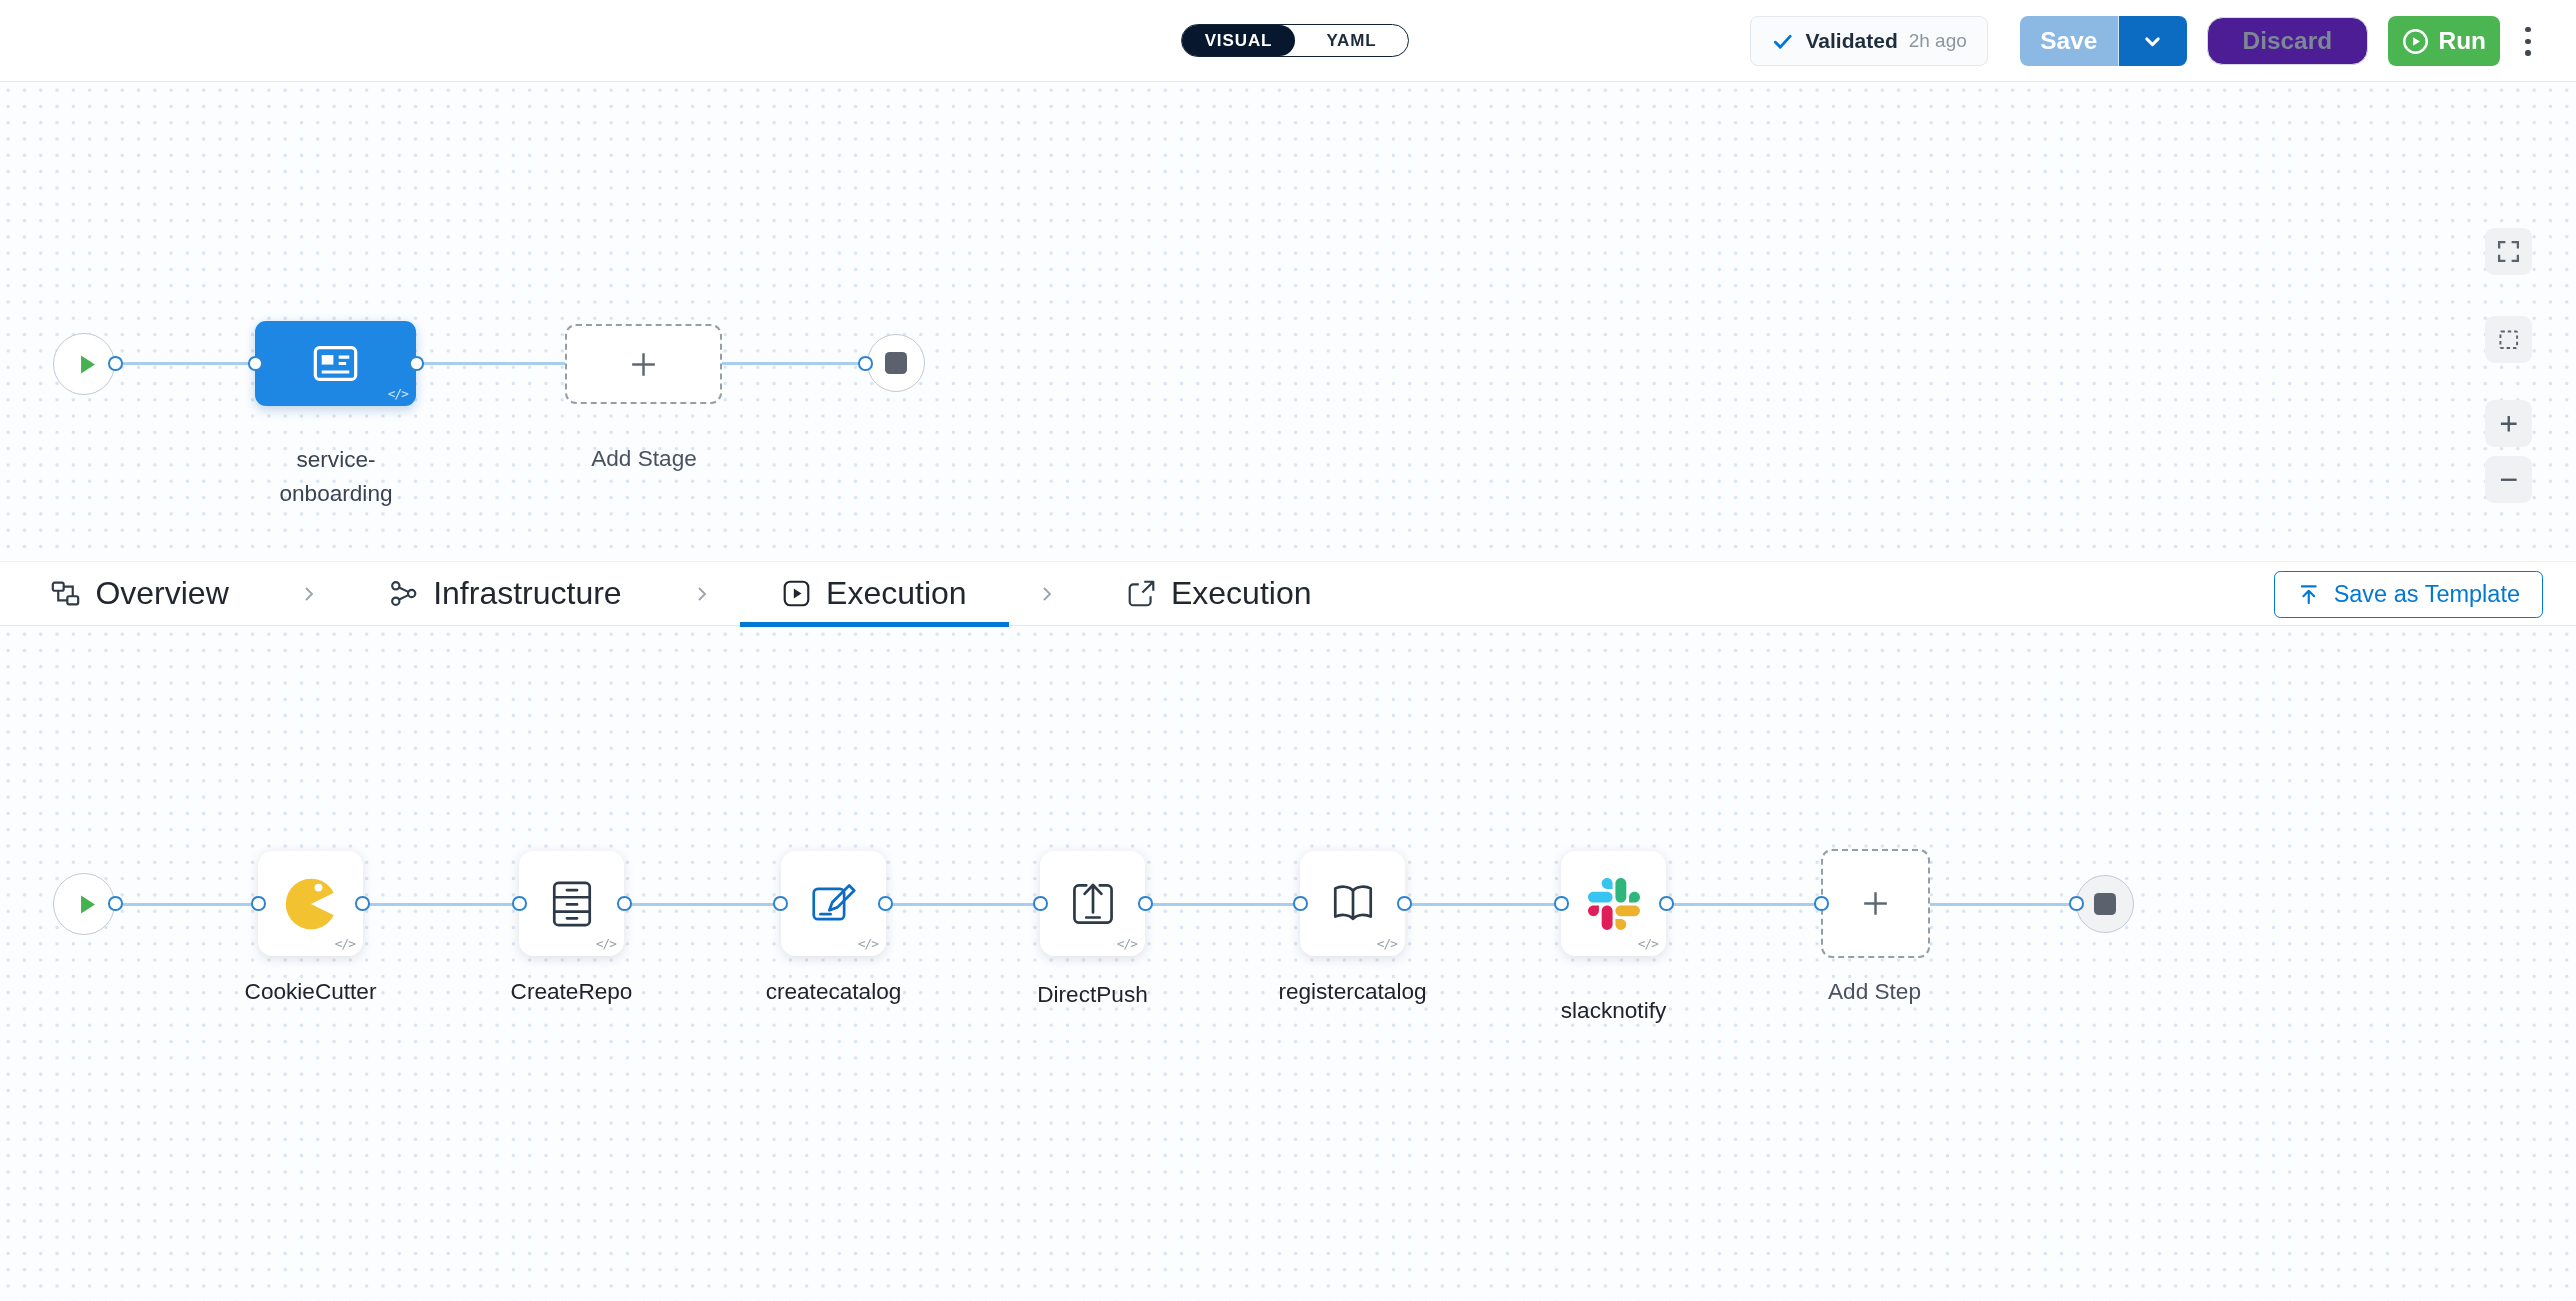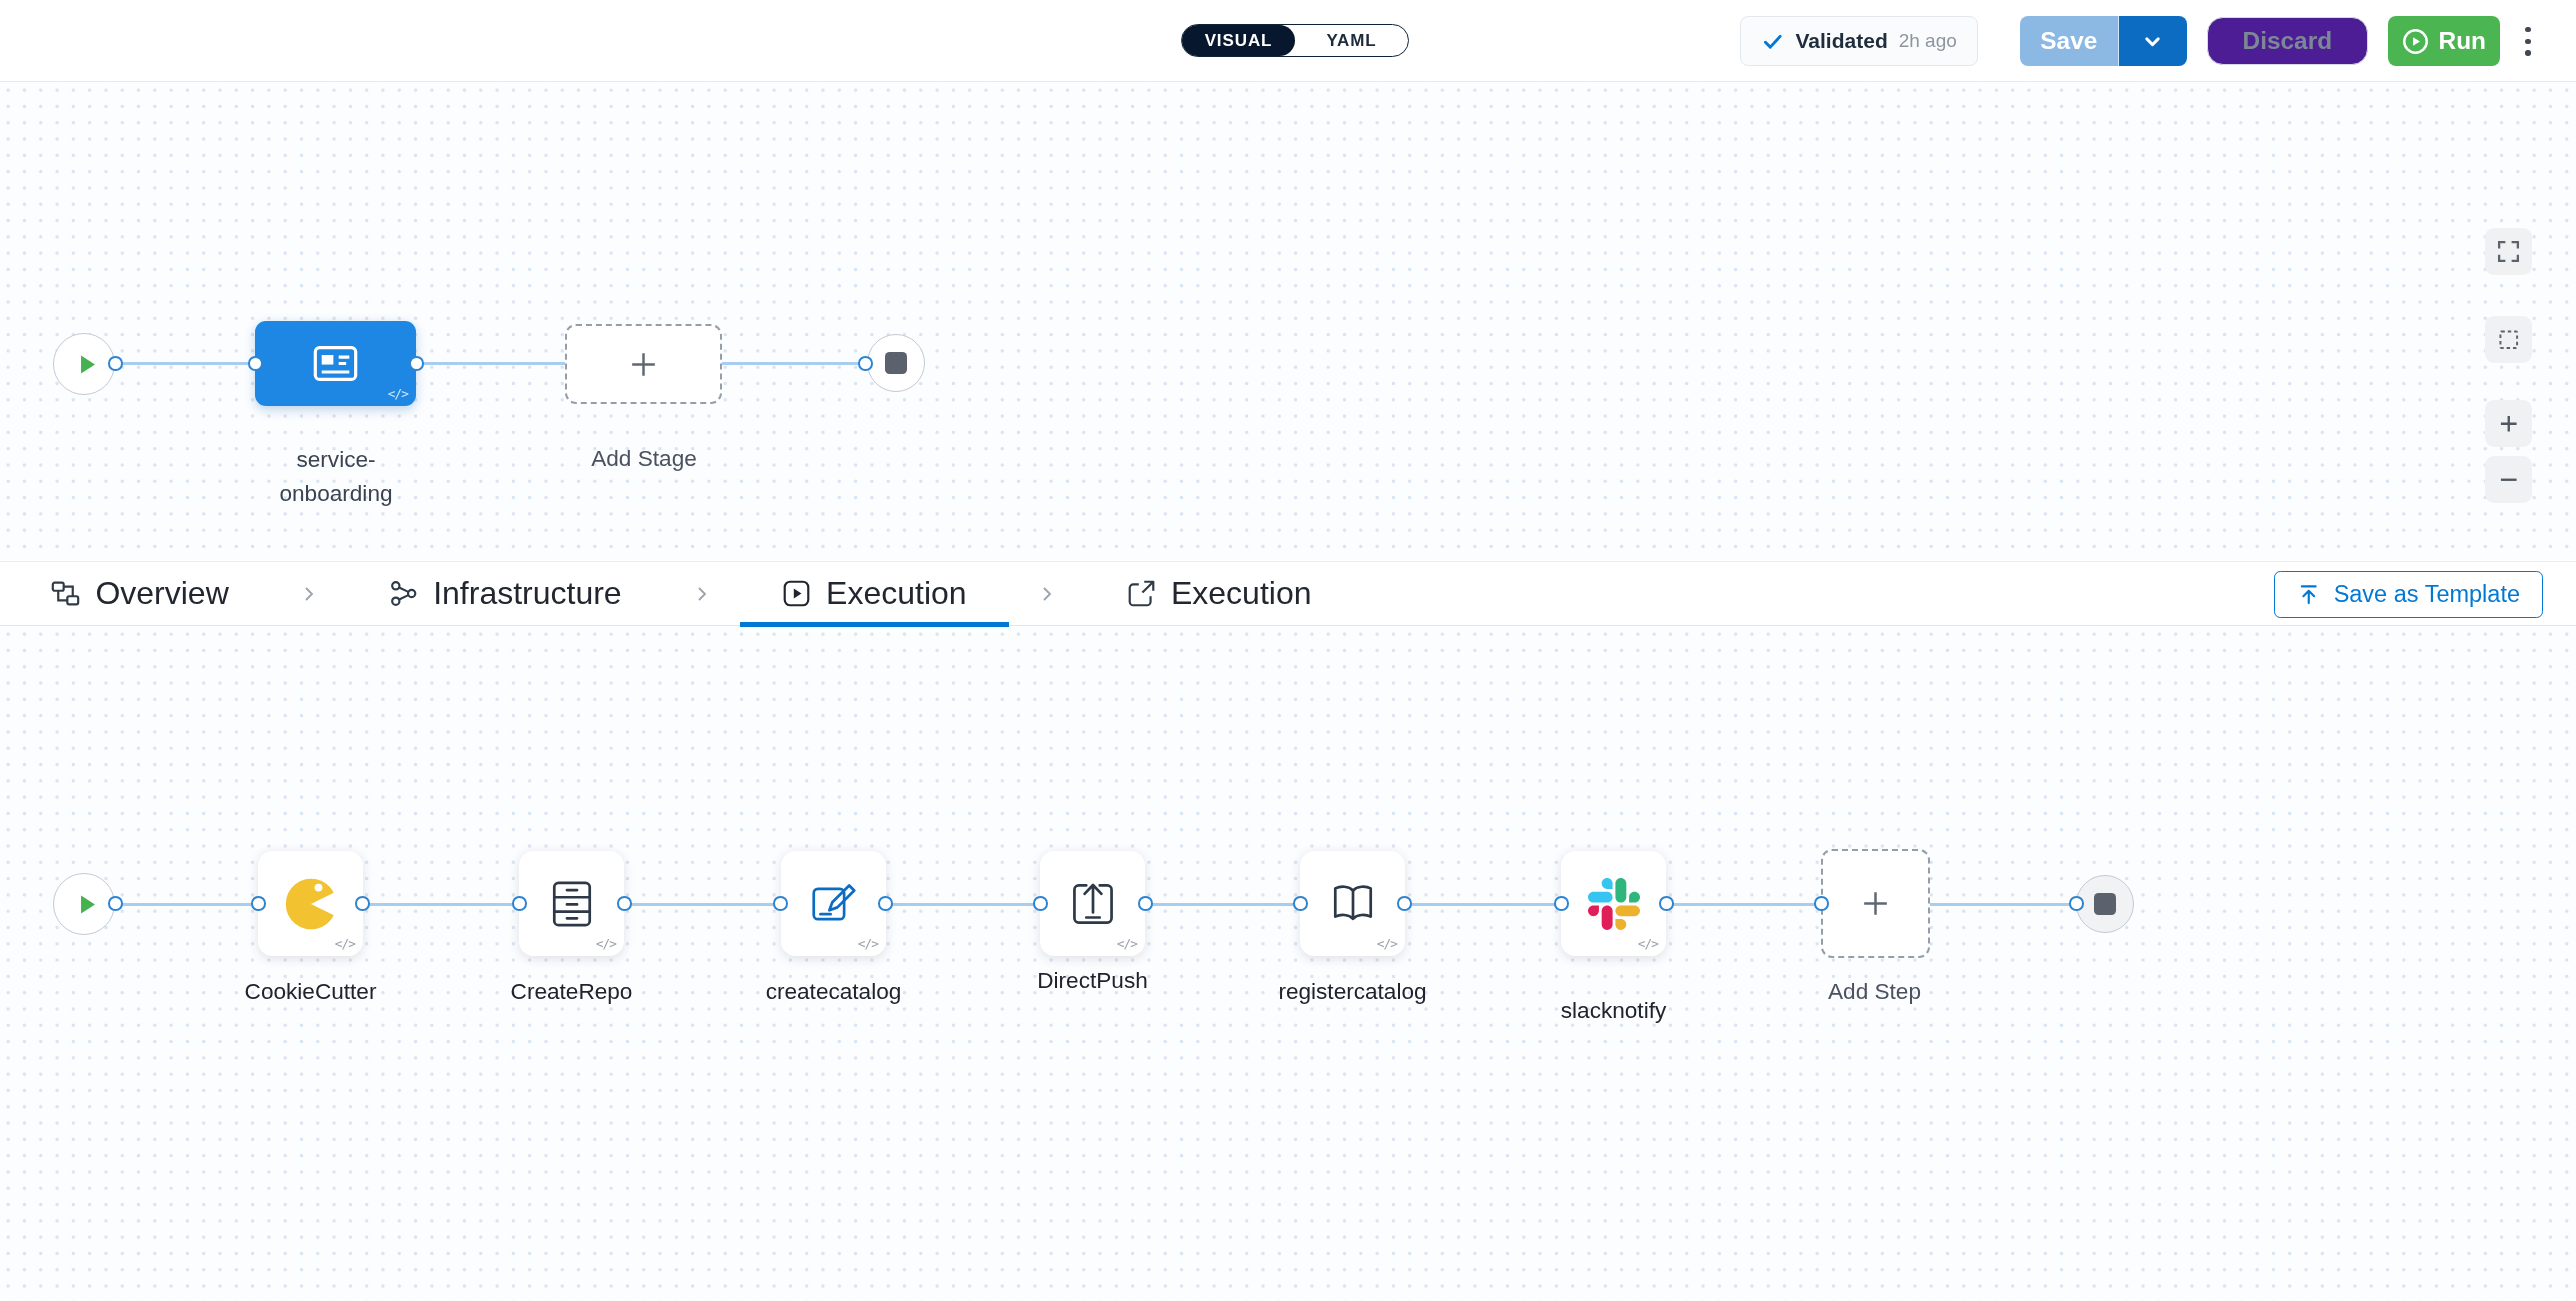--- a/index.html
+++ b/index.html
@@ -10,21 +10,21 @@
 
   
   #header{position:absolute;top:0;left:0;width:2576px;height:82px;background:#fff;border-bottom:0.9px solid #e5e8ec;z-index:20}
   .h-left{position:absolute;left:49px;top:0;height:82px;display:flex;align-items:center;gap:23.5px}
   .title{font-size:33px;font-weight:bold;color:#16191d;letter-spacing:-0.3px}
   .toggle{position:absolute;left:1181px;top:24.4px;height:33px;width:228px;border:1.8px solid #0f2338;border-radius:18px;display:flex;background:#fff}
   .toggle-seg{flex:1;display:flex;align-items:center;justify-content:center;font-size:17px;font-weight:bold;letter-spacing:0.9px;border-radius:18px;cursor:pointer}
   .toggle-seg.on{background:#07182e;color:#fff}
   .toggle-seg.off{color:#1d2b3a}
   .h-right{position:absolute;right:40px;top:16.3px;height:50px;display:flex;align-items:center;gap:20px}
-  .validated{height:50px;display:flex;align-items:center;gap:11px;padding:0 20px;background:#fafbfc;border:0.9px solid #e3e8ed;border-radius:8.1px;margin-right:22px}
+  .validated{height:50px;display:flex;align-items:center;gap:11px;padding:0 20px;background:#fafbfc;border:0.9px solid #e3e8ed;border-radius:8.1px;margin-right:12px}
   .v-label{font-size:21px;font-weight:bold;color:#1f2d3d}
   .v-time{font-size:19px;color:#8d96a0}
   .save-split{display:flex;height:50px}
   .btn{border:none;cursor:pointer}
   .save-btn{width:98px;background:#8cb9e4;color:#fff;font-size:24.4px;font-weight:bold;border-radius:8.1px 0 0 8.1px}
   .caret-btn{width:69px;background:#0b6cc2;border-radius:0 8.1px 8.1px 0;display:flex;align-items:center;justify-content:center;border-left:0.9px solid #d8e7f5}
   .discard-btn{width:161px;height:48px;background:#4c1d95;border:0.9px solid #d4dae0;border-radius:16px;color:#7c8895;font-size:24.4px;font-weight:bold}
   .run-btn{width:112px;height:50px;background:#4ab551;border-radius:8.1px;color:#fff;font-size:24.4px;font-weight:bold;display:flex;align-items:center;justify-content:center;gap:10px}
   .kebab{display:flex;flex-direction:column;gap:6.3px;padding:5.4px;cursor:pointer}
   .kebab i{width:5.4px;height:5.4px;border-radius:50%;background:#3f4854}
@@ -259,21 +259,21 @@
 
   <div class="step" style="left:1040px;top:225px">
     <svg width="54" height="54" viewBox="0 0 64 64" fill="none" stroke="#2e3947" stroke-width="3.2" stroke-linejoin="round" stroke-linecap="round">
       <path d="M24 10 H15 a5 5 0 0 0 -5 5 v34 a5 5 0 0 0 5 5 h34 a5 5 0 0 0 5 -5 V15 a5 5 0 0 0 -5 -5 h-9"></path>
       <path d="M32 42 V10 M22 20 L32 9.5 L42 20 M24 48 h16"></path>
     </svg>
     <span class="code">&lt;/&gt;</span>
   </div>
   <div class="port" style="left:1033px;top:270px"></div>
   <div class="port" style="left:1138px;top:270px"></div>
-  <div class="lbl name" style="left:984px;top:342px;width:217px">DirectPush</div>
+  <div class="lbl name" style="left:984px;top:356px;width:217px">DirectPush</div>
 
   <div class="step" style="left:1300px;top:225px">
     <svg width="54" height="54" viewBox="0 0 64 64" fill="none" stroke="#2e3947" stroke-width="3.2" stroke-linejoin="round">
       <path d="M32 16 C27 10.5 17 10.5 11 13.5 V47 C17 44 27 44 32 49.5 C37 44 47 44 53 47 V13.5 C47 10.5 37 10.5 32 16 Z"></path>
       <path d="M32 16 V49"></path>
     </svg>
     <span class="code">&lt;/&gt;</span>
   </div>
   <div class="port" style="left:1293px;top:270px"></div>
   <div class="port" style="left:1397px;top:270px"></div>

